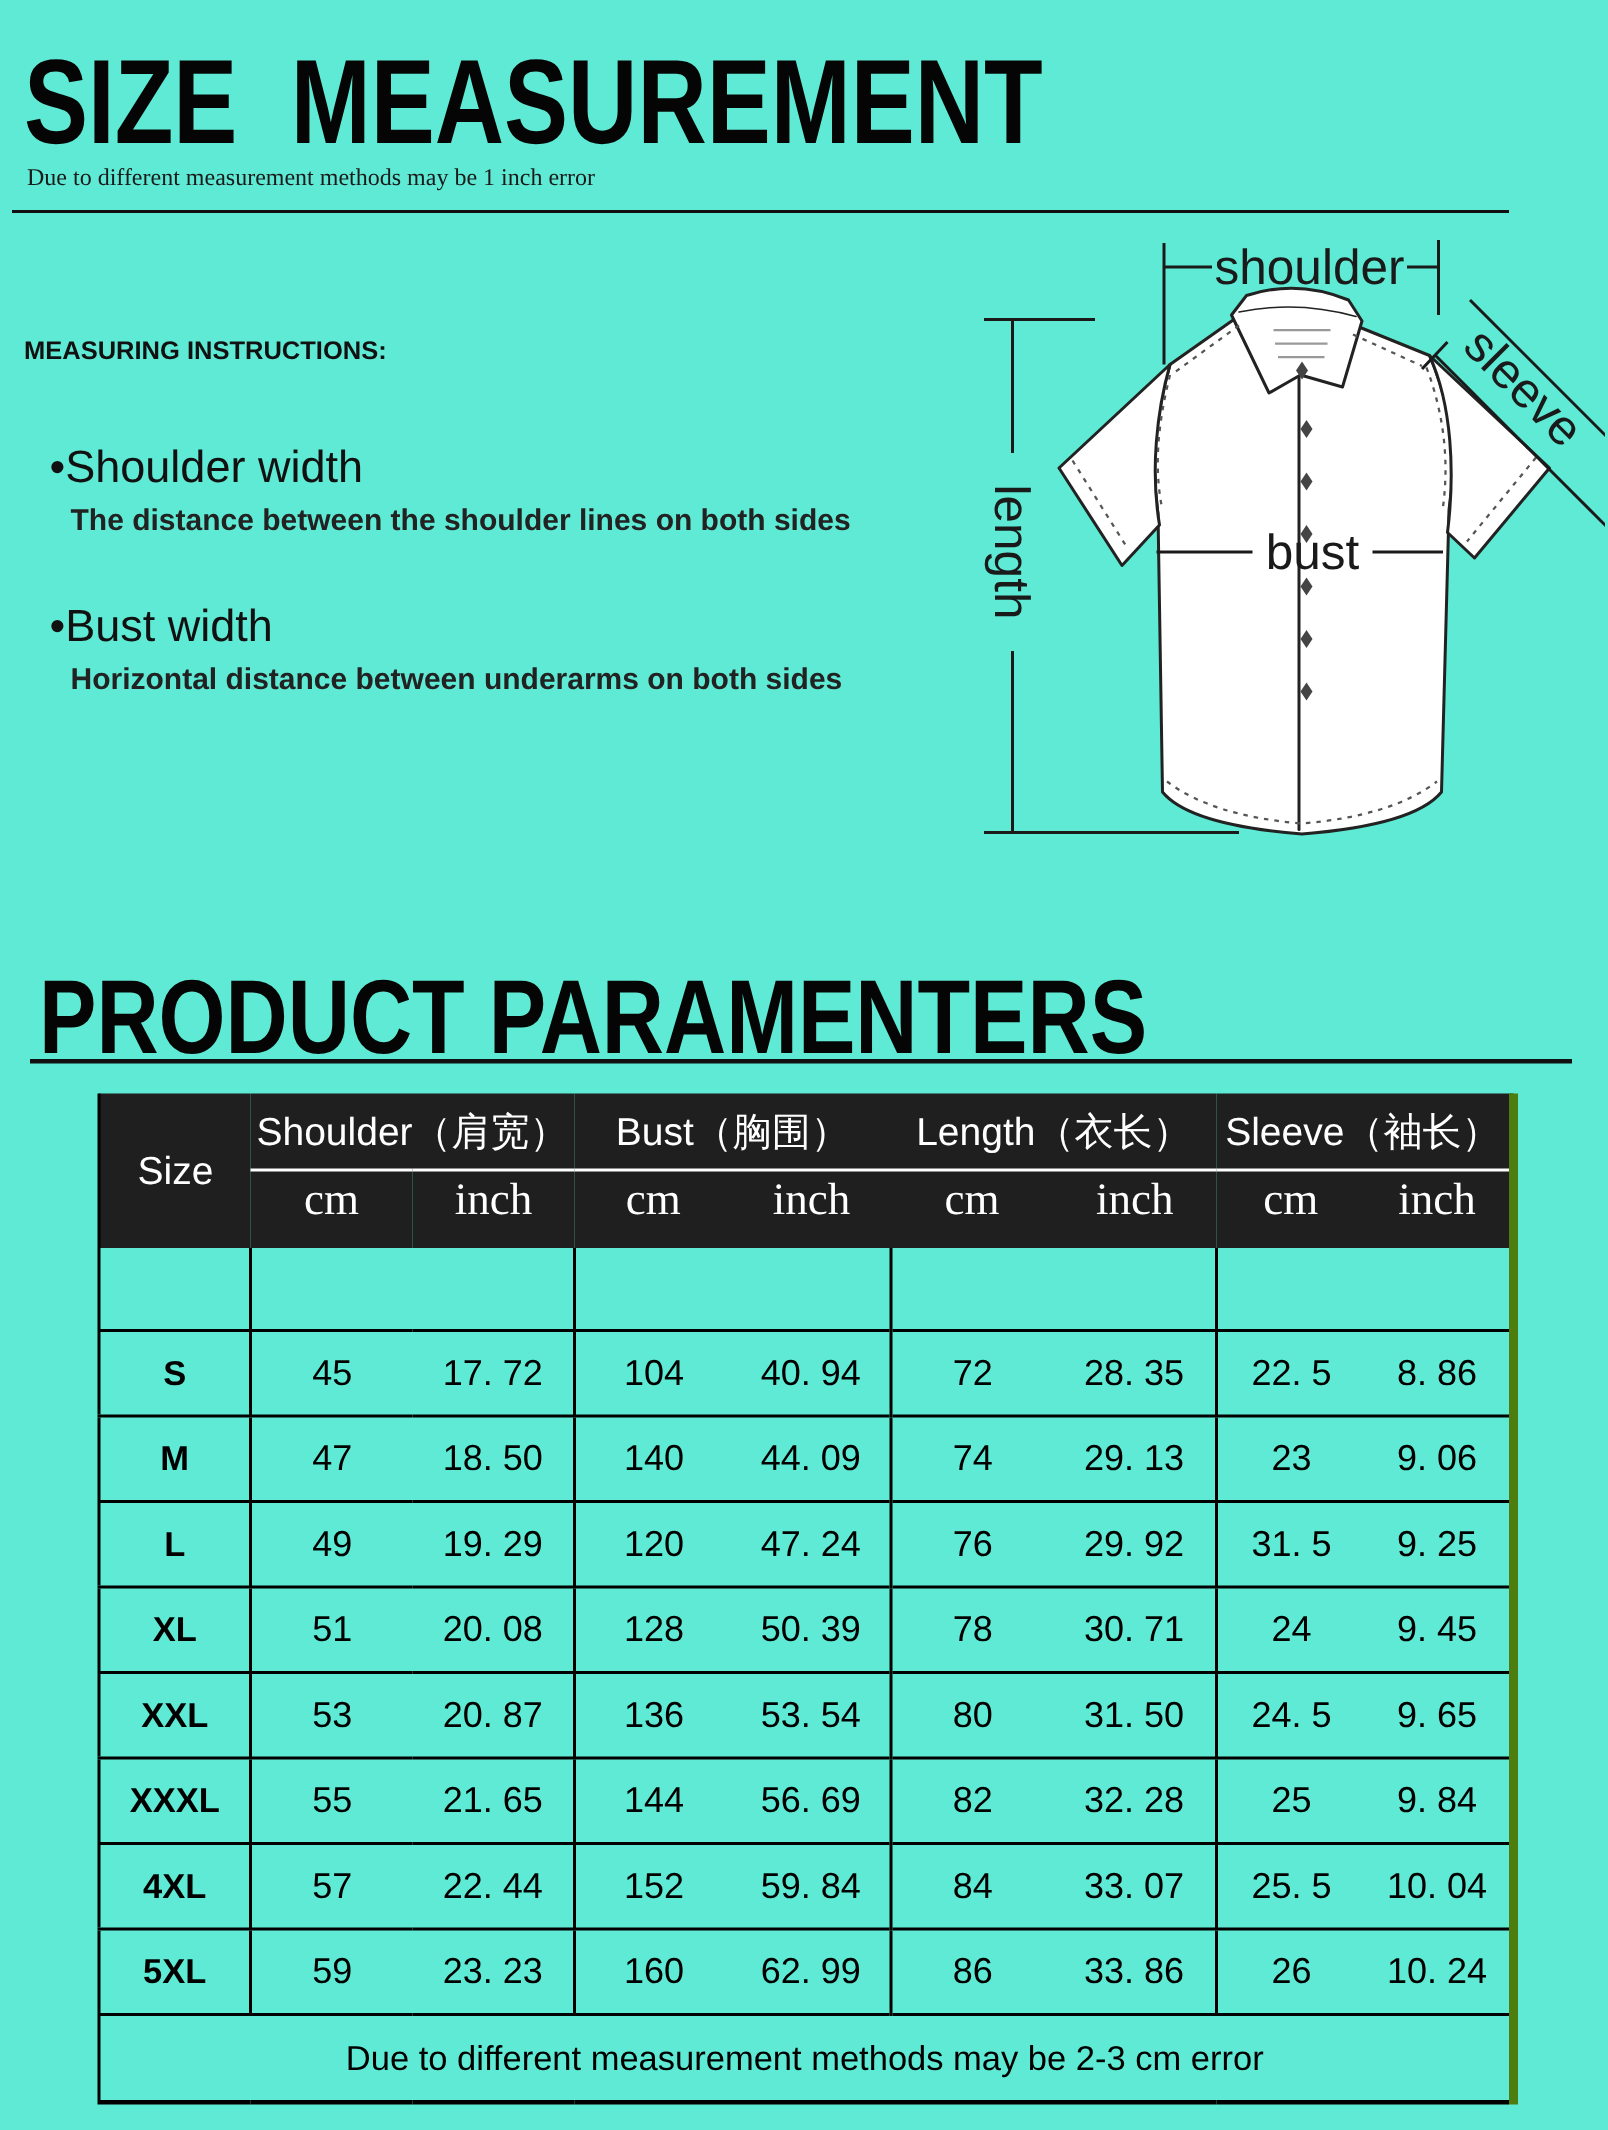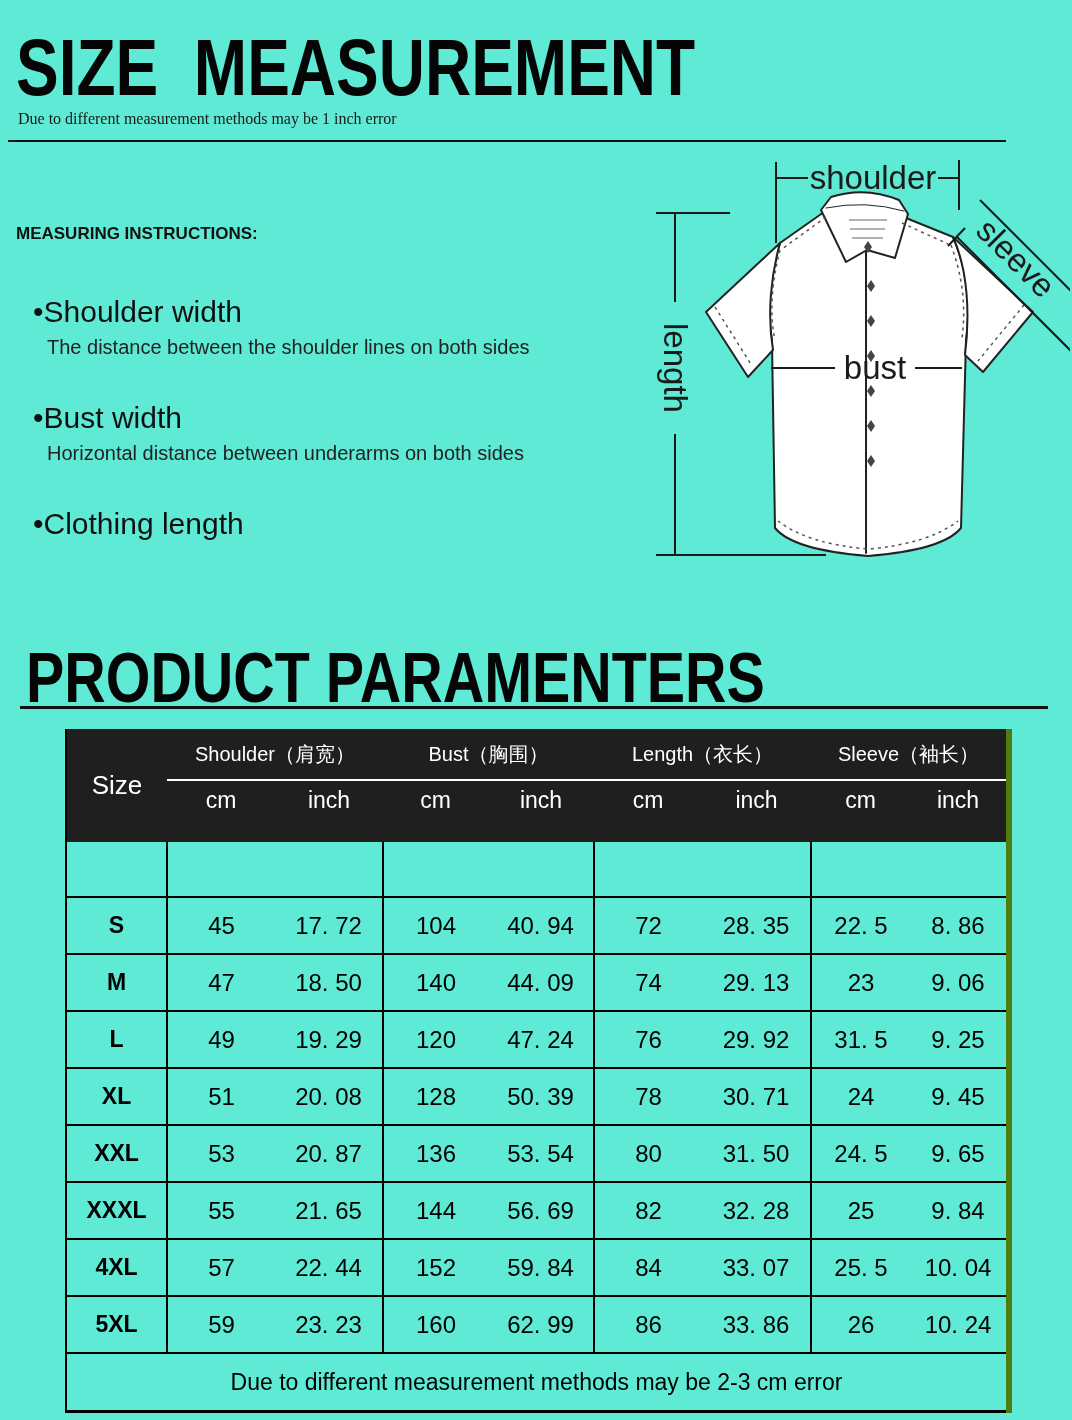--- a/index.html
+++ b/index.html
@@ -16,37 +16,37 @@
     position:absolute;left:18px;top:110px;
     font-family:"Liberation Serif",serif;font-size:16px;color:#1a1a1a;
   }
   .rule{position:absolute;background:#111;}
   .rule1{left:8px;top:140px;width:998px;height:2px;}
   .rule2{left:20px;top:706px;width:1028px;height:3px;}
   .mi-heading{
     position:absolute;left:16px;top:224px;font-size:17px;font-weight:bold;color:#111;
   }
   .mi-term{position:absolute;left:33px;font-size:30px;color:#111;}
-  .mi-desc{position:absolute;left:47px;font-size:20px;color:#222;}
+  .mi-desc{position:absolute;left:47px;font-size:20px;color:#222;font-weight:bold;}
   .t1{top:295px}.d1{top:336px}.t2{top:401px}.d2{top:442px}.t3{top:507px}.d3{top:548px}
   .diagram{position:absolute;left:628px;top:150px;}
   .params-title{
     position:absolute;left:26px;top:638px;margin:0;
     font-size:70px;font-weight:bold;transform:scaleX(0.82);transform-origin:left top;
     white-space:pre;color:#050505;
   }
   table.size-table{
     position:absolute;left:65px;top:729px;width:943px;
     border-collapse:collapse;table-layout:fixed;
     border-left:2px solid #000;border-right:6px solid #4d7c0f;border-bottom:3px solid #000;
   }
   .size-table th{background:#1f1f1f;color:#fff;font-weight:normal;}
-  .size-table th.group-h{font-size:20px;height:48px;border-bottom:2px solid #fff;vertical-align:middle;}
+  .size-table th.group-h{font-size:26px;height:48px;border-bottom:2px solid #fff;vertical-align:middle;}
   .size-table th.size-h{font-size:26px;vertical-align:middle;}
-  .size-table th.unit-h{font-size:23px;height:36px;vertical-align:middle;padding-bottom:24px;}
+  .size-table th.unit-h{font-size:30px;height:36px;vertical-align:middle;padding-bottom:14px;font-family:Liberation Serif, serif;}
   .size-table td{text-align:center;vertical-align:middle;font-size:24px;}
   .size-table tr.spacer td{height:52px;}
   .size-table tr.data td{height:53px;border-top:2px solid #000;}
   .size-table td.gs{border-left:2px solid #000;}
   .size-table td.size-col{font-weight:bold;font-size:23px;}
   .size-table tfoot td{border-top:2px solid #000;height:54px;font-size:23px;text-align:center;margin-left:28px;}
   svg text{font-family:"Liberation Sans",sans-serif;}
 </style>
 </head>
 <body>
@@ -58,21 +58,20 @@
   <div class="rule rule1"></div>
 
   <div class="mi-heading">MEASURING INSTRUCTIONS:</div>
 
   <div class="mi-term t1"><span>•</span><span>Shoulder width</span></div>
   <div class="mi-desc d1">The distance between the shoulder lines on both sides</div>
 
   <div class="mi-term t2"><span>•</span><span>Bust width</span></div>
   <div class="mi-desc d2">Horizontal distance between underarms on both sides</div>
 
-  <div class="mi-term t3"><span>•</span><span>Clothing length</span></div>
 
   <svg class="diagram" width="442" height="462" viewBox="0 0 442 462">
     <g fill="none" stroke="#222" stroke-width="2" stroke-linejoin="round" stroke-linecap="round">
 
       <path fill="#fff" d="M152,93 L196,62 Q238,85 278,68 L325,87
                C340,122 343,158 338,190 L333,378 Q315,400 240,406 Q165,400 147,378 L144,192
                C139,160 143,125 152,93 Z"></path>
 
       <path d="M238,100 L238,403"></path>
 

